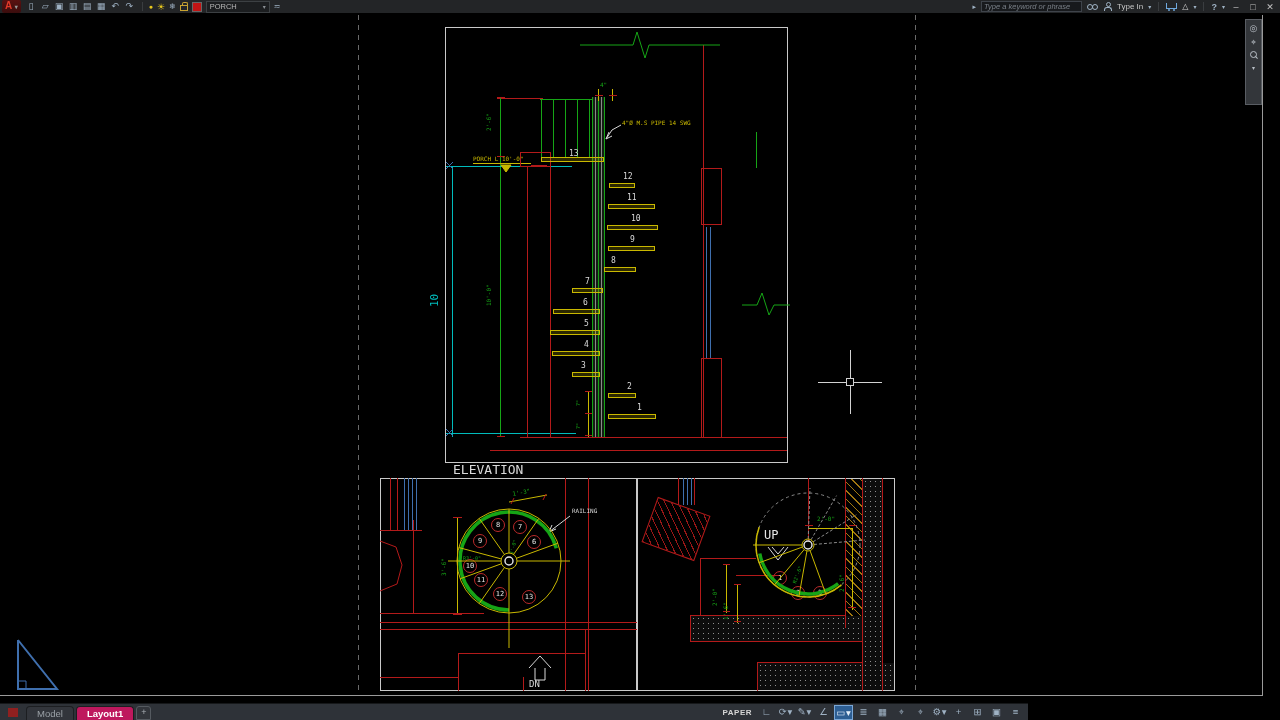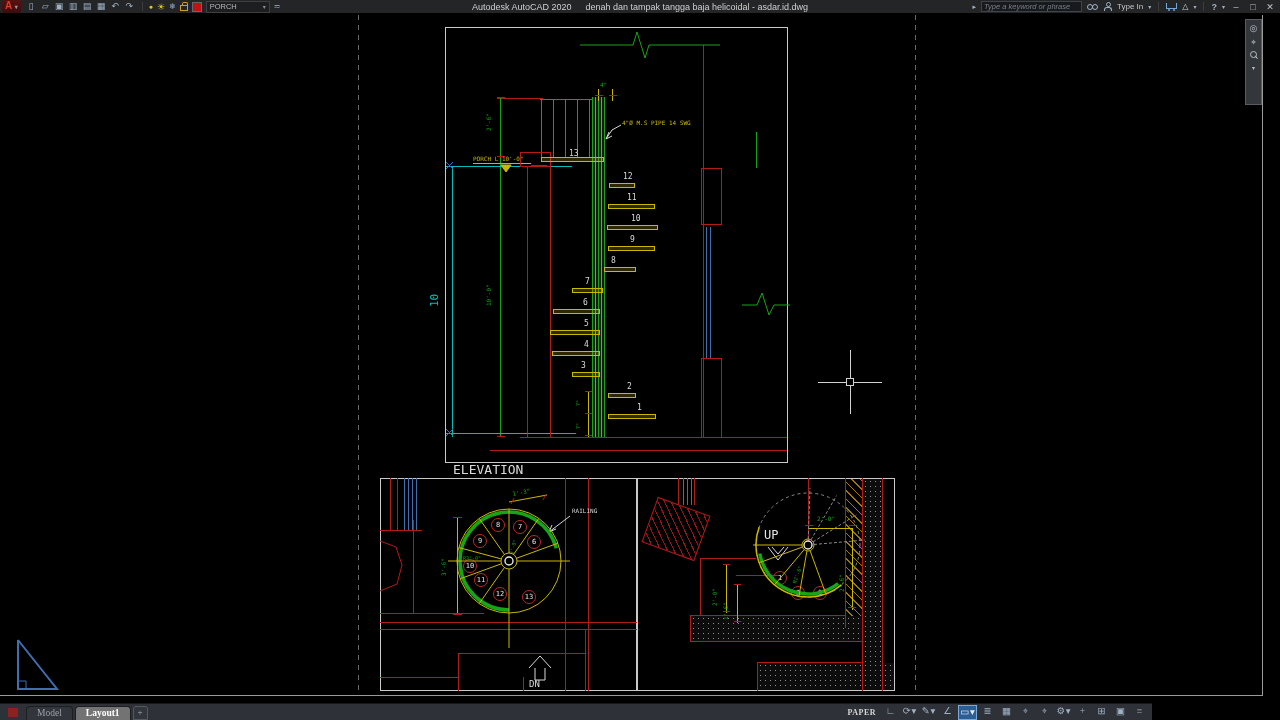--- a/index.html
+++ b/index.html
@@ -63,27 +63,27 @@
   #vec{position:absolute;left:0;top:0;z-index:5;}
   .xh{position:absolute;background:#d2d2d2;z-index:50;}
   #pickbox{position:absolute;width:8px;height:8px;border:1px solid #d2d2d2;background:#000;z-index:51;box-sizing:border-box;}
   #navbar{position:absolute;left:1245px;top:6px;width:17px;height:86px;background:rgba(60,63,68,.85);
     border:1px solid #595d63;z-index:60;display:flex;flex-direction:column;align-items:center;gap:4px;padding-top:3px;box-sizing:border-box;}
   #navbar span{color:#b9bfc6;font-size:9px;line-height:10px;}
   .mag{position:relative;width:8px;height:8px;}
   .mag::before{content:'';position:absolute;left:0;top:0;width:5px;height:5px;border:1px solid #b9bfc6;border-radius:50%;}
   .mag::after{content:'';position:absolute;left:5.5px;top:5.5px;width:3px;height:1px;background:#b9bfc6;transform:rotate(45deg);}
   
-  #statusbar{position:absolute;left:0;top:703px;width:1152px;height:17px;background:#2e3238;
-    border-top:1px solid #16181a;display:flex;align-items:center;z-index:100;font-family:Liberation Serif, serif;}
+  #statusbar{position:absolute;left:0;top:703px;width:1028px;height:17px;background:#2e3238;
+    border-top:1px solid #16181a;display:flex;align-items:center;z-index:100;}
   #redmark{position:absolute;left:8px;top:4px;width:10px;height:9px;background:#8f2020;}
   .tabs{display:flex;align-items:flex-end;gap:2px;margin-left:26px;height:15px;}
   .tab{padding:1px 10px 1px 10px;font-size:9.5px;color:#9aa0a6;background:#32353b;
     border:1px solid #1c1e21;border-bottom:none;border-radius:4px 4px 0 0;line-height:11px;}
-  .tab.active{background:#737373;color:#ffffff;font-weight:bold;}
+  .tab.active{background:#be185d;color:#ffffff;font-weight:bold;}
   .newtab{width:13px;height:12px;border:1px solid #555a60;border-radius:3px 3px 0 0;color:#aab0b6;
     font-size:9px;text-align:center;line-height:11px;background:#32353b;}
   #sb-right{margin-left:auto;display:flex;align-items:center;gap:2px;padding-right:4px;}
   #paper-label{font-size:8px;font-weight:bold;color:#d5d5d5;margin-right:4px;letter-spacing:.5px;}
   .sic{min-width:15px;text-align:center;color:#9fb2c4;font-size:9.5px;line-height:13px;padding:0 1px;}
   .sic.hl{background:#2d5e93;border:1px solid #7aa7d6;color:#e2edf8;}
 </style>
 </head>
 <body>
 
@@ -104,23 +104,20 @@
     <span class="bulb">●</span>
     <span class="sun">☀</span>
     <span class="frz">❄</span>
     <span class="lockicon"></span>
     <span class="swatch"></span>
     <span class="layerbox">
       <span>PORCH</span>
       <span class="crt">▾</span>
     </span>
     <span class="frz">≂</span>
-  </div>
-  <div class="tb-title">
-    <span>Autodesk AutoCAD 2020</span><span class="doc">denah dan tampak tangga baja helicoidal - asdar.id.dwg</span>
   </div>
   <div class="tb-right">
     <span class="srch-caret">▸</span>
     <input id="search-input" placeholder="Type a keyword or phrase" style="">
     <span class="binoc"></span>
     <span class="person"></span>
     <span class="signin">Type In</span>
     <span class="crt">▾</span>
     <span class="tb-sep"></span>
     <span class="cart"></span>

